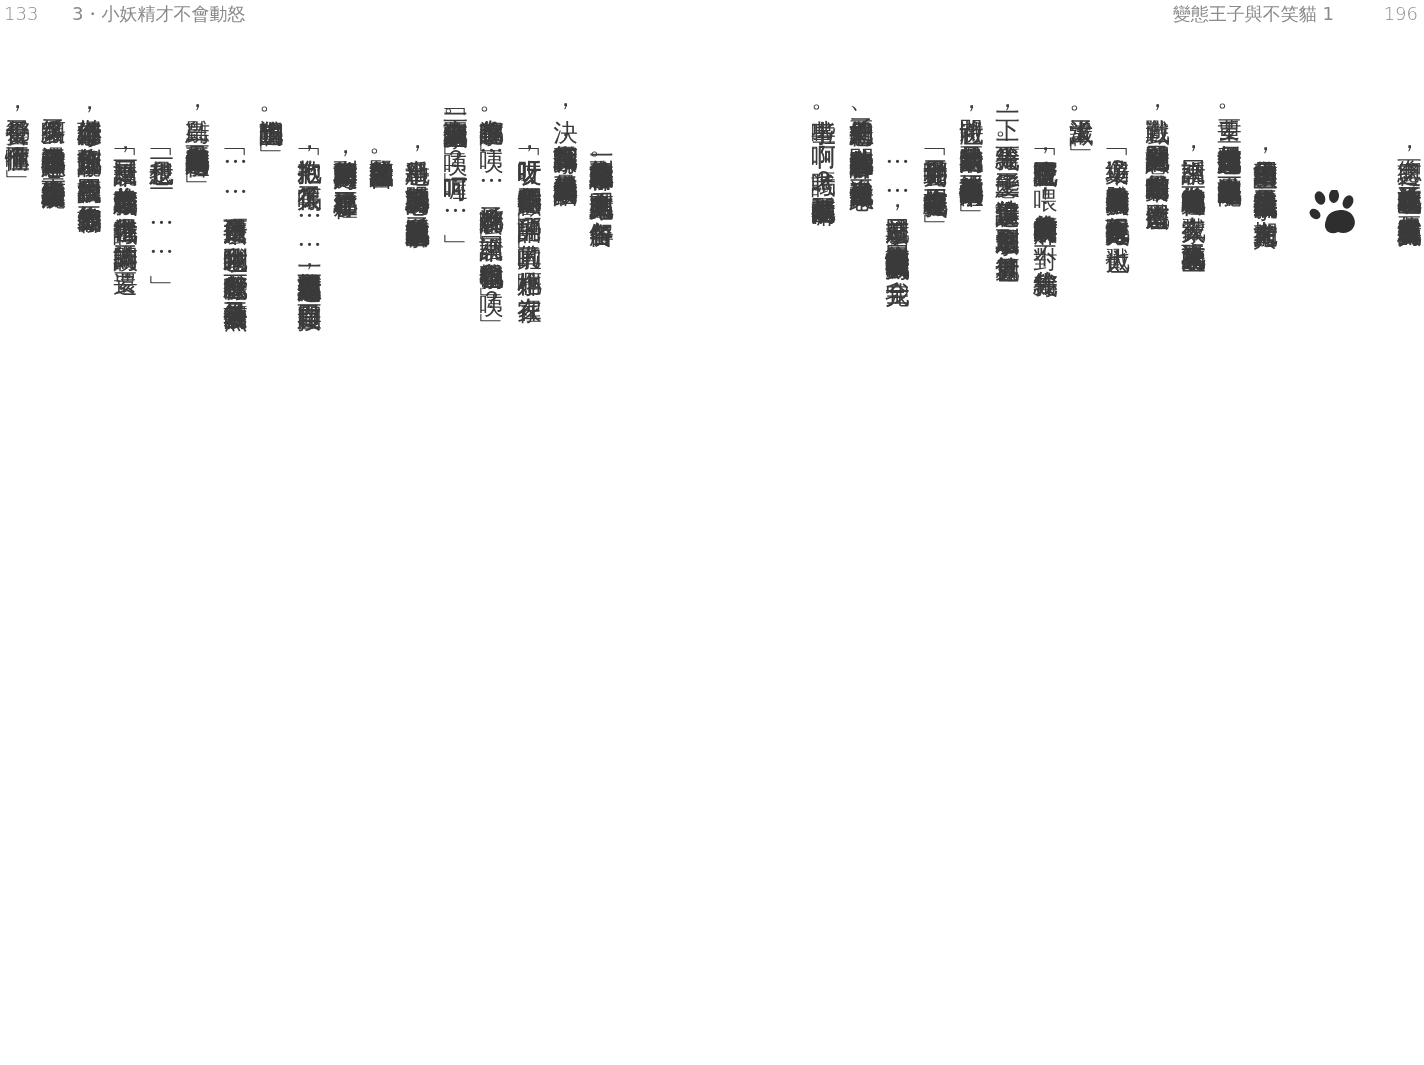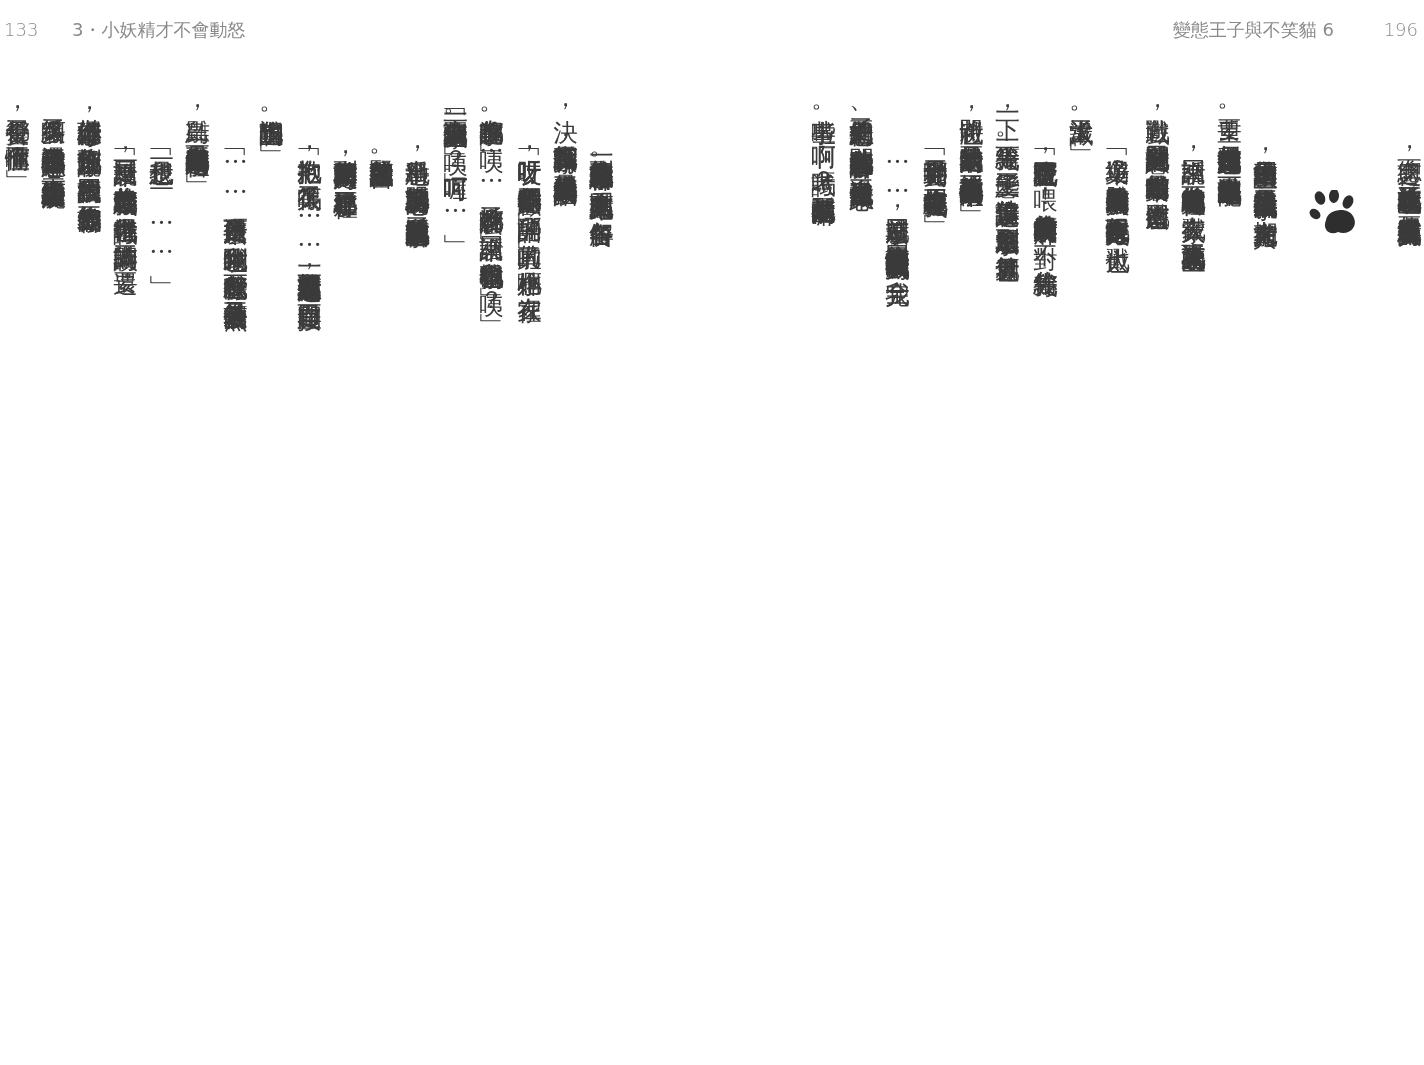--- a/index.html
+++ b/index.html
@@ -1,21 +1,21 @@
 <!DOCTYPE html>
 <html><head>
 <meta charset="utf-8">
 <style>
   html, body { margin: 0; padding: 0; }
   body {
     width: 1424px; height: 1065px; background: #ffffff; position: relative; overflow: hidden;
     font-family: "DejaVu Serif", "Liberation Serif", serif; color: #3a3a3a;
   }
   .header {
-    position: absolute; top: 16px; height: 30px; font-family: "DejaVu Sans", "Liberation Sans", sans-serif;
+    position: absolute; top: 0; height: 30px; font-family: "DejaVu Sans", "Liberation Sans", sans-serif;
     font-size: 18px; color: #8a8a8a; line-height: 28px; white-space: nowrap; text-align: center;
   }
   .header-left { left: 4px; }
   .header-right { right: 6px; }
   .pgnum { display: inline-block; font-weight: 300; letter-spacing: 0px; }
   .header-left .pgnum { margin-right: 28px; }
   .header-right .pgnum { margin-left: 44px; }
   .spine {
     position: absolute; left: 712px; top: 0; width: 1px; height: 1065px; background: transparent;
   }
@@ -29,21 +29,21 @@
   }
 </style>
 </head>
 <body>
 
 <div class="header header-left">
   <span class="pgnum">133</span>
   <span>3・小妖精才不會動怒</span>
 </div>
 <div class="header header-right">
-  <span>變態王子與不笑貓 6</span>
+  <span>變態王子與不笑貓 1</span>
   <span class="pgnum">196</span>
 </div>
 
 <div class="spine"></div>
 
 <div>
   <div class="col" style="left:1392px; top:140px;">總而言之，她應該正為了什麼事在生氣吧，但要想通這一點實在得花太多力氣了。</div>
 
   <svg class="paw" viewBox="0 0 56 50">
     <ellipse cx="12" cy="8" rx="5" ry="7" fill="#2e2e2e" transform="rotate(-20 12 8)"></ellipse>

